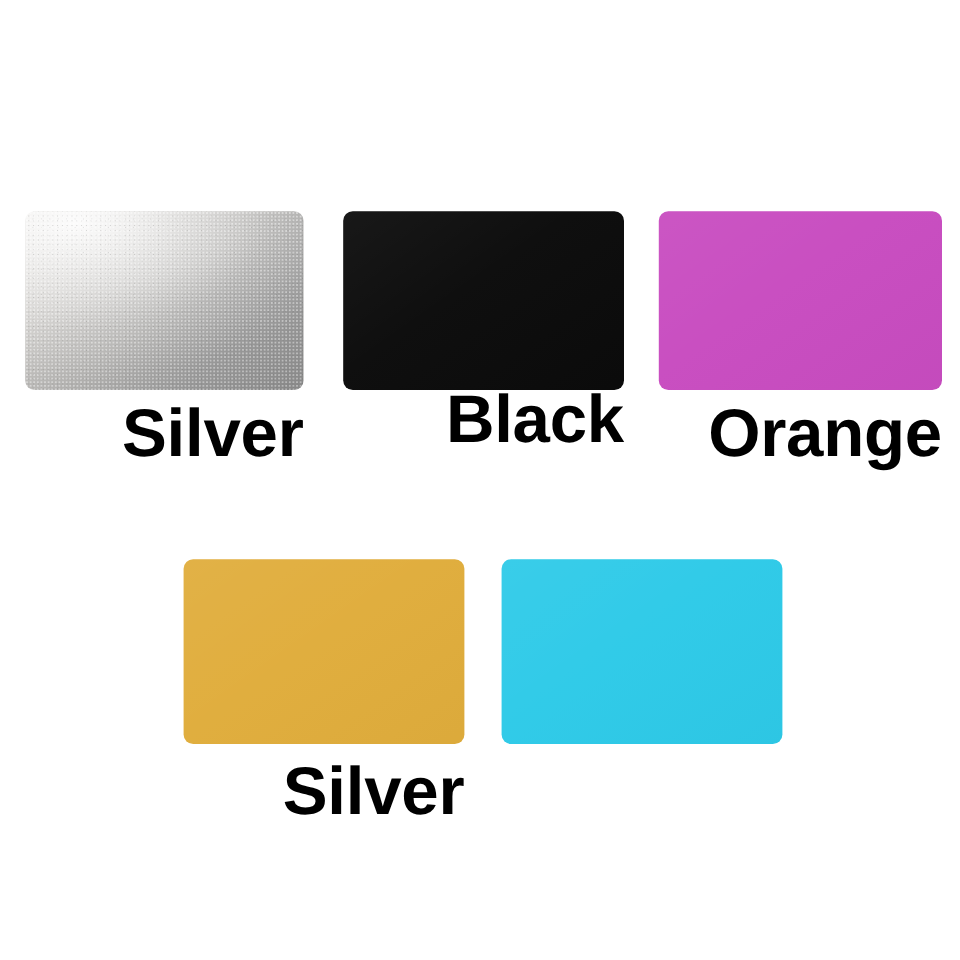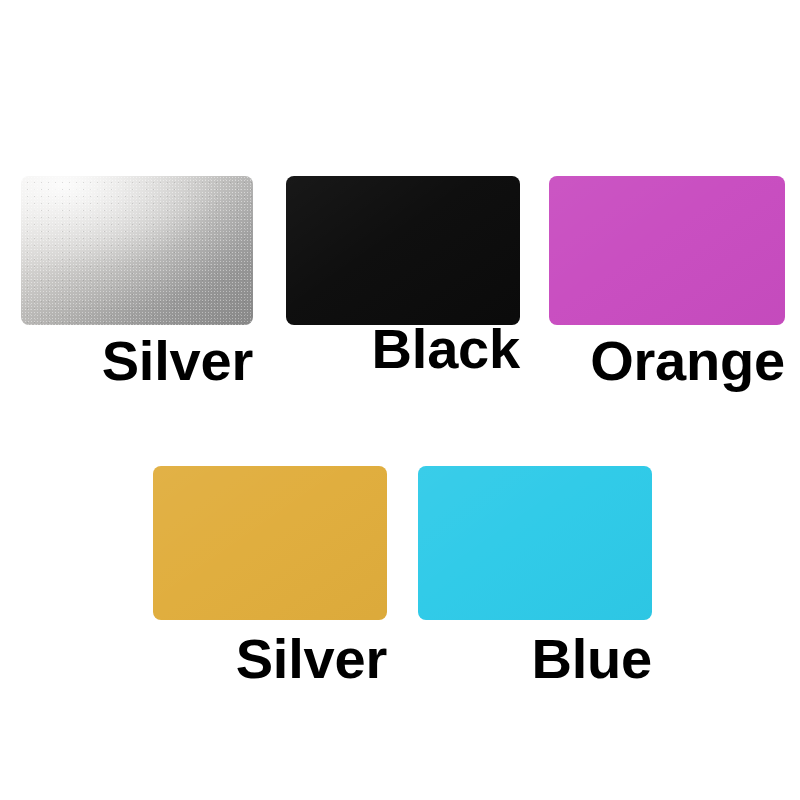--- a/index.html
+++ b/index.html
@@ -129,16 +129,15 @@
     <div class="swatch-label" style="left: 549px; top: 338px; width: 236px; color: rgb(0, 0, 0);">Orange</div>
   </div>
 
   <div class="swatch-group">
     <div class="swatch-card flat-surface" style="left: 153px; top: 466px; width: 234px; height: 154px; border-radius: 8px; background: rgb(224, 173, 60);"></div>
     <div class="swatch-label" style="left: 153px; top: 636px; width: 234px; color: rgb(0, 0, 0);">Silver</div>
   </div>
 
   <div class="swatch-group">
     <div class="swatch-card flat-surface" style="left: 418px; top: 466px; width: 234px; height: 154px; border-radius: 8px; background: rgb(46, 202, 232);"></div>
-    <div class="swatch-label" style="left: 418px; top: 636px; width: 234px; color: rgb(0, 0, 0);">Blue</div>
   </div>
 
 </div>
 
 </body></html>

